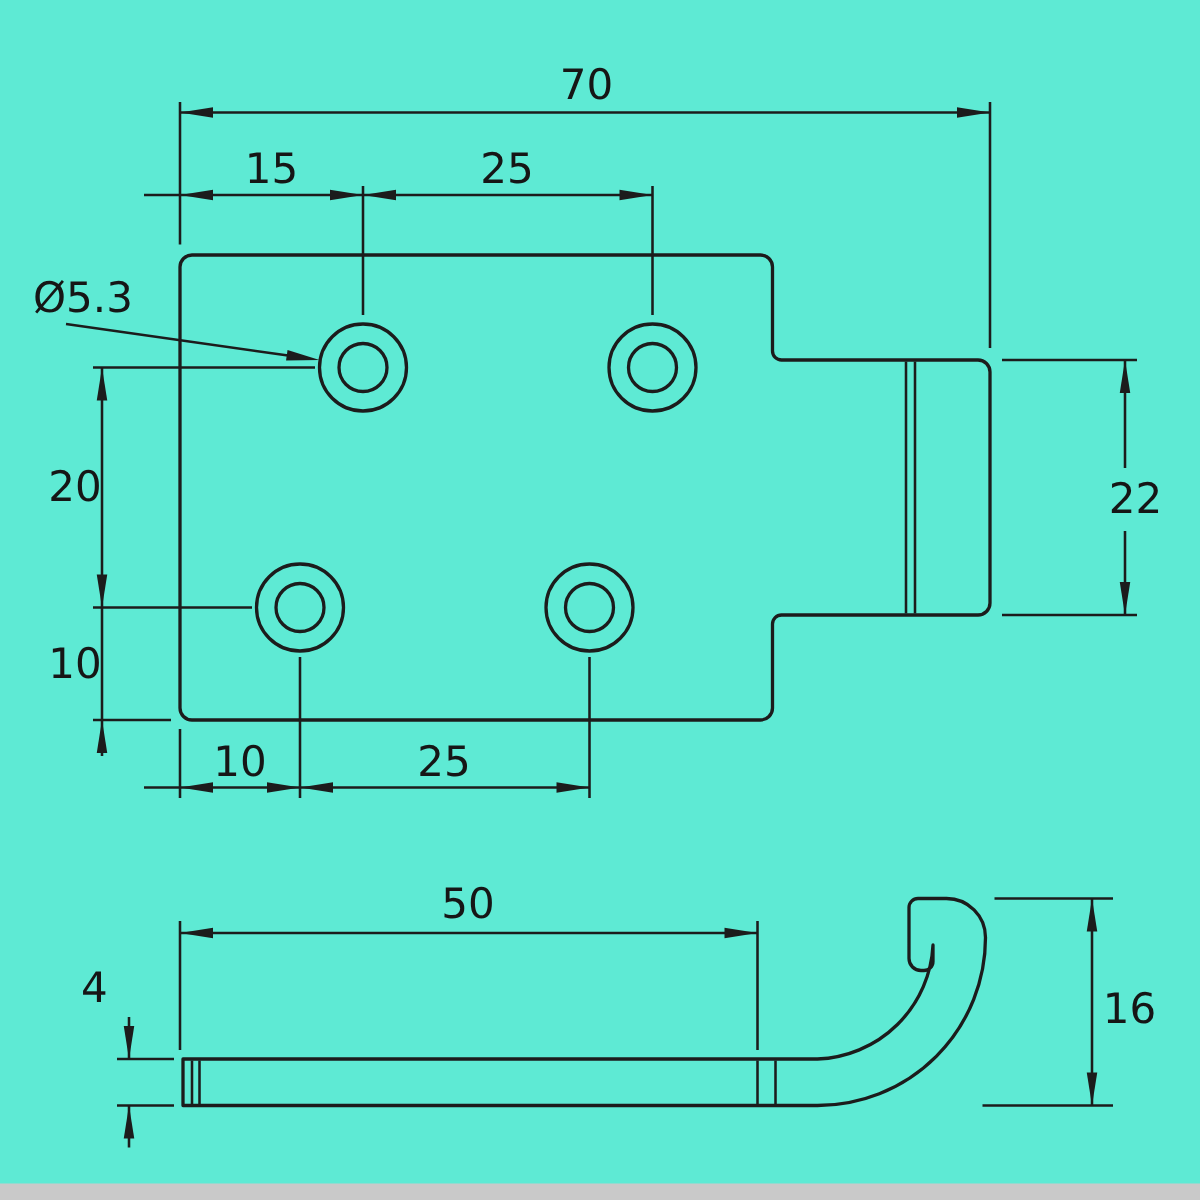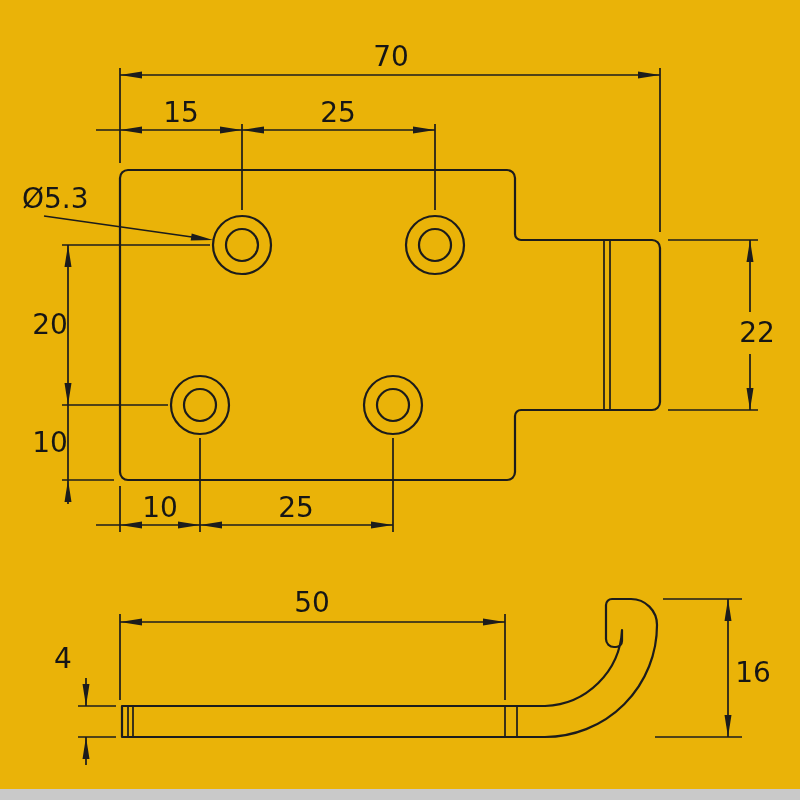--- a/index.html
+++ b/index.html
@@ -1,17 +1,17 @@
 <!DOCTYPE html>
 <html><head>
 <meta charset="utf-8">
 <style>
   :root{ --line:#1c1c1c; }
   html,body{ margin:0; padding:0; background:#ffffff; }
-  .page{ width:800px; height:800px; position:relative; background:#eab308; overflow:hidden; }
+  .page{ width:800px; height:800px; position:relative; background:#5eead4; overflow:hidden; }
   svg{ display:block; }
   .outline{ fill:none; stroke:var(--line); stroke-width:2.2; stroke-linejoin:round; stroke-linecap:round; }
   .thin{ fill:none; stroke:var(--line); stroke-width:1.7; stroke-linecap:butt; }
   .arrow{ fill:var(--line); stroke:none; }
   .dim-text{ font-family:"DejaVu Sans","Liberation Sans",sans-serif; font-size:28px; fill:#161616; }
 </style>
 </head>
 <body>
 
 <div class="page">

